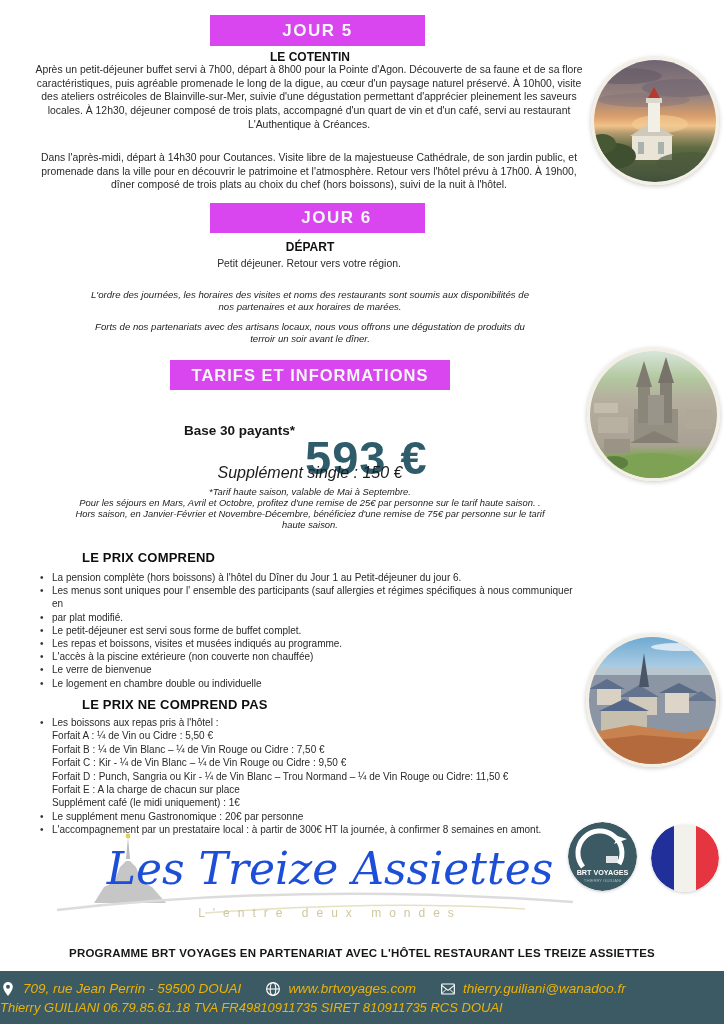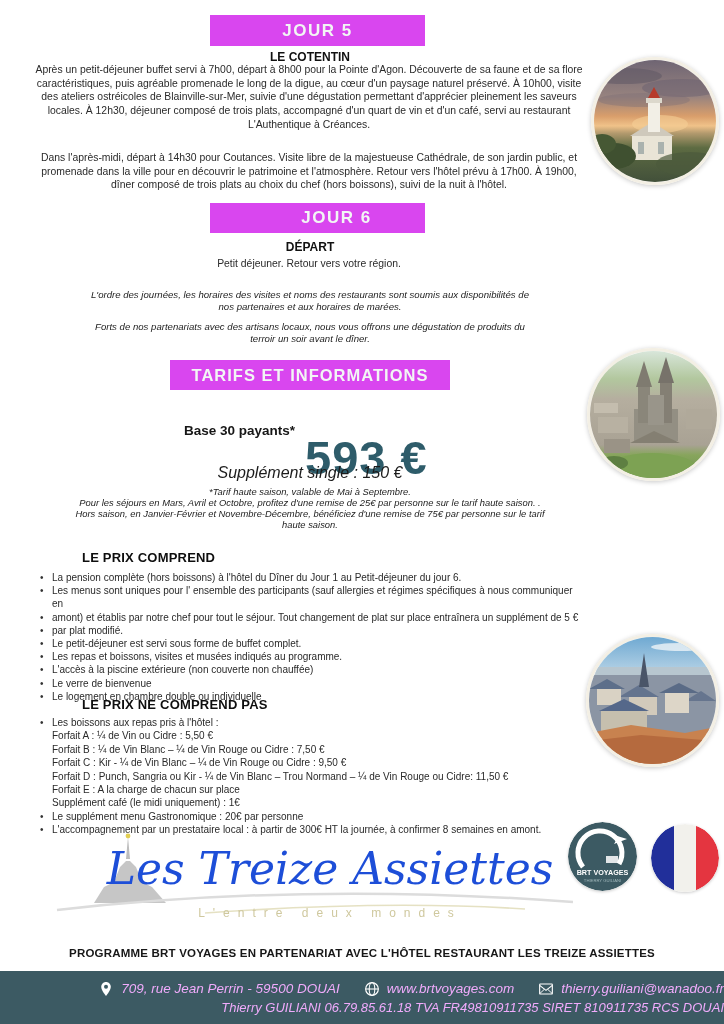--- a/index.html
+++ b/index.html
@@ -64,22 +64,22 @@
   .wm-curve { position:absolute; left:55px; top:880px; }
   .logo-circle { position:absolute; border-radius:50%; overflow:hidden; box-shadow:0 1px 3px rgba(0,0,0,.2); }
   .brt-logo { left:568px; top:822px; width:69px; height:69px; }
   .flag { left:651px; top:824px; width:68px; height:68px; }
   .partnership {
     position:absolute; left:0; top:947px; width:724px; text-align:center;
     font-size:11.5px; font-weight:bold; color:#171717; letter-spacing:.2px;
   }
   .footer-bar {
     position:absolute; left:0; top:971px; width:724px; height:53px;
-    background:#3c5a63; color:#f0abfc; display:flex; flex-direction:column;
-    align-items:flex-end; justify-content:center; gap:3px; font-style:italic;
+    background:#3c5a63; color:#eab308; display:flex; flex-direction:column;
+    align-items:flex-start; justify-content:center; gap:3px; font-style:italic;
   }
   .footer-row1 { display:flex; align-items:center; gap:24px; font-size:13.5px; }
   .footer-item { display:flex; align-items:center; gap:7px; }
   .footer-row2 { font-size:13px; }
   .icon16 { width:16px; height:16px; flex:0 0 16px; }
 </style>
 </head>
 <body>
 
 <div class="page">
@@ -169,21 +169,20 @@
       <polygon points="40,92 64,80 90,92" fill="#847f72"></polygon>
       <ellipse cx="62" cy="118" rx="46" ry="16" fill="#7da253"></ellipse>
       <ellipse cx="24" cy="112" rx="14" ry="7" fill="#5e7f42"></ellipse>
     </svg>
   </div>
 
   <div class="list-head inc-head">LE PRIX COMPREND</div>
   <ul class="plist inc">
     <li class="b">La pension complète (hors boissons) à l'hôtel du Dîner du Jour 1 au Petit-déjeuner du jour 6.</li>
     <li class="b">Les menus sont uniques pour l' ensemble des participants (sauf allergies et régimes spécifiques à nous communiquer en</li>
-    <li class="b">amont) et établis par notre chef pour tout le séjour. Tout changement de plat sur place entraînera un supplément de 5 €</li>
     <li class="b">par plat modifié.</li>
     <li class="b">Le petit-déjeuner est servi sous forme de buffet complet.</li>
     <li class="b">Les repas et boissons, visites et musées indiqués au programme.</li>
     <li class="b">L'accès à la piscine extérieure (non couverte non chauffée)</li>
     <li class="b">Le verre de bienvenue</li>
     <li class="b">Le logement en chambre double ou individuelle</li>
   </ul>
 
   <div class="list-head exc-head">LE PRIX NE COMPREND PAS</div>
   <ul class="plist exc">

